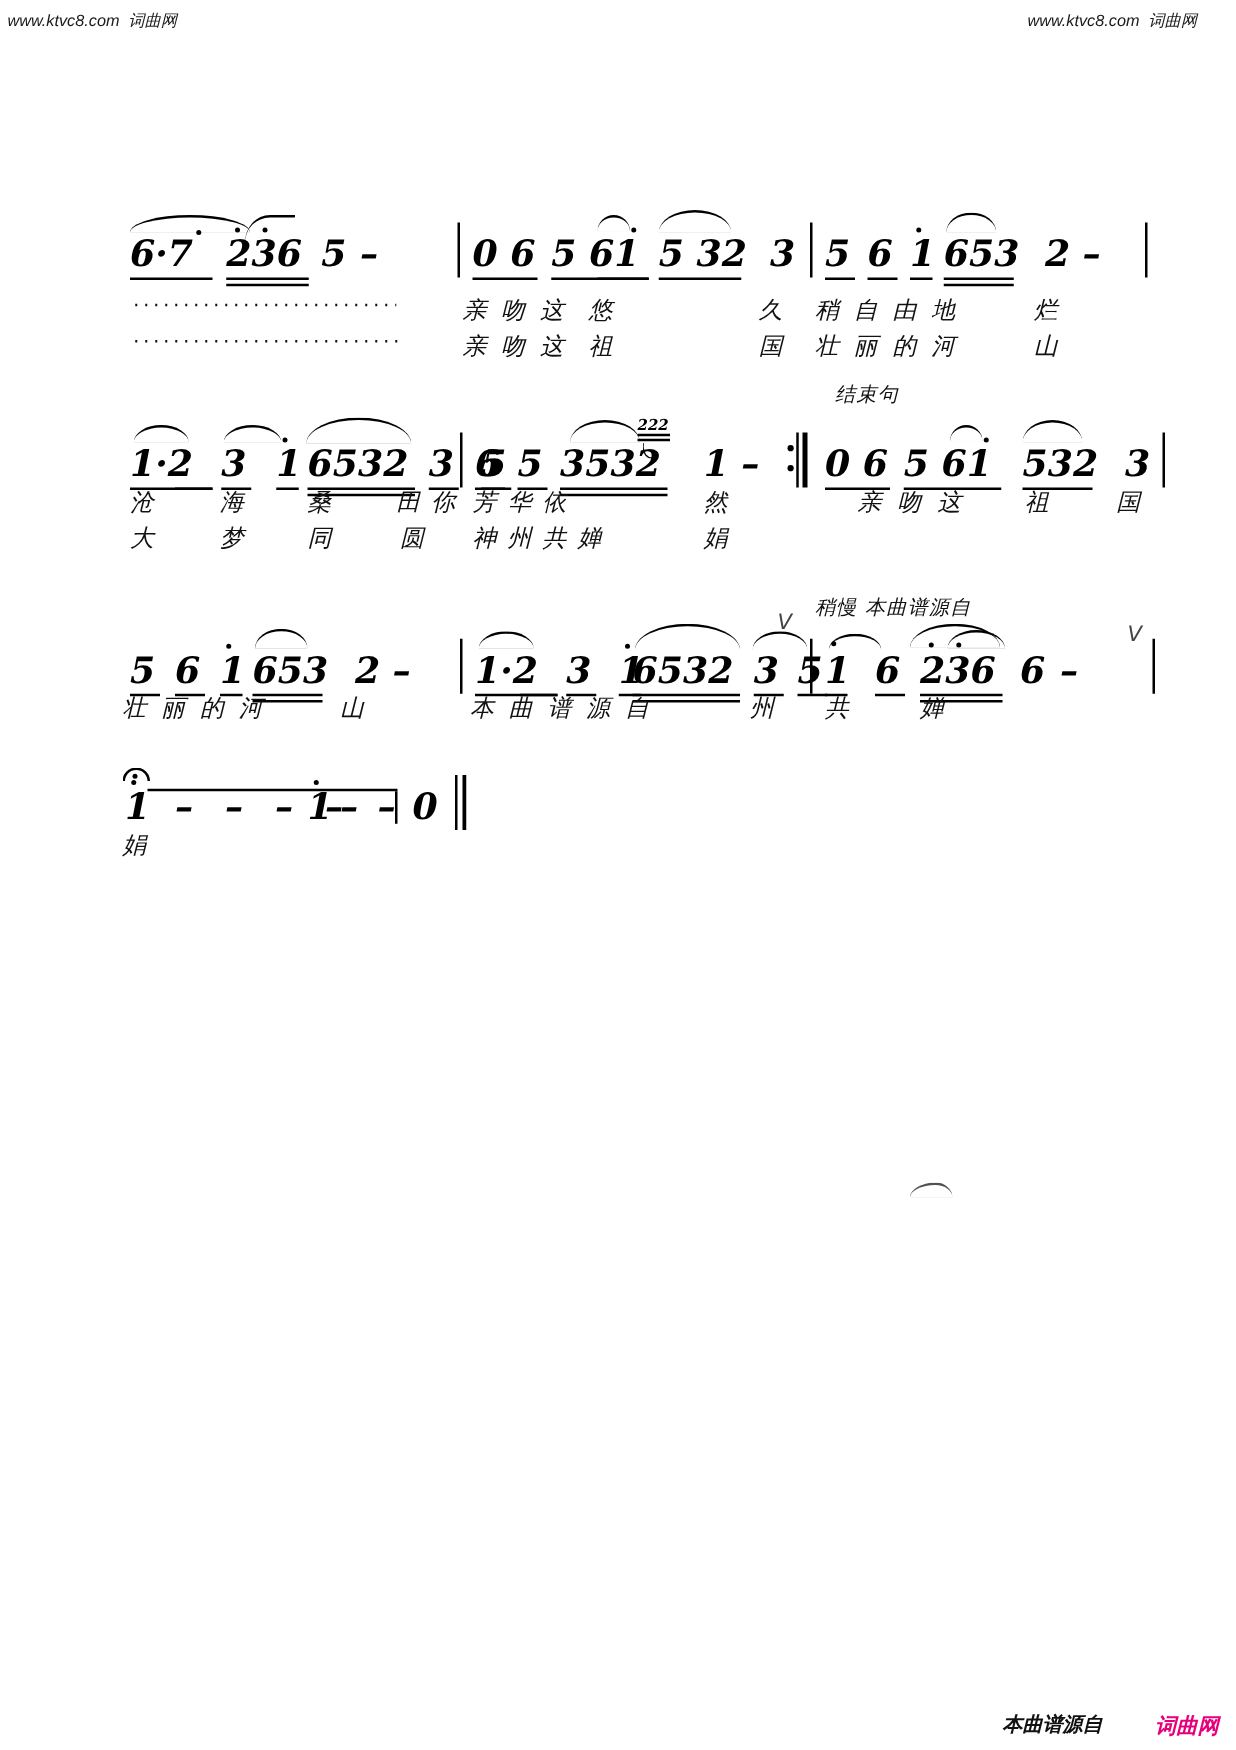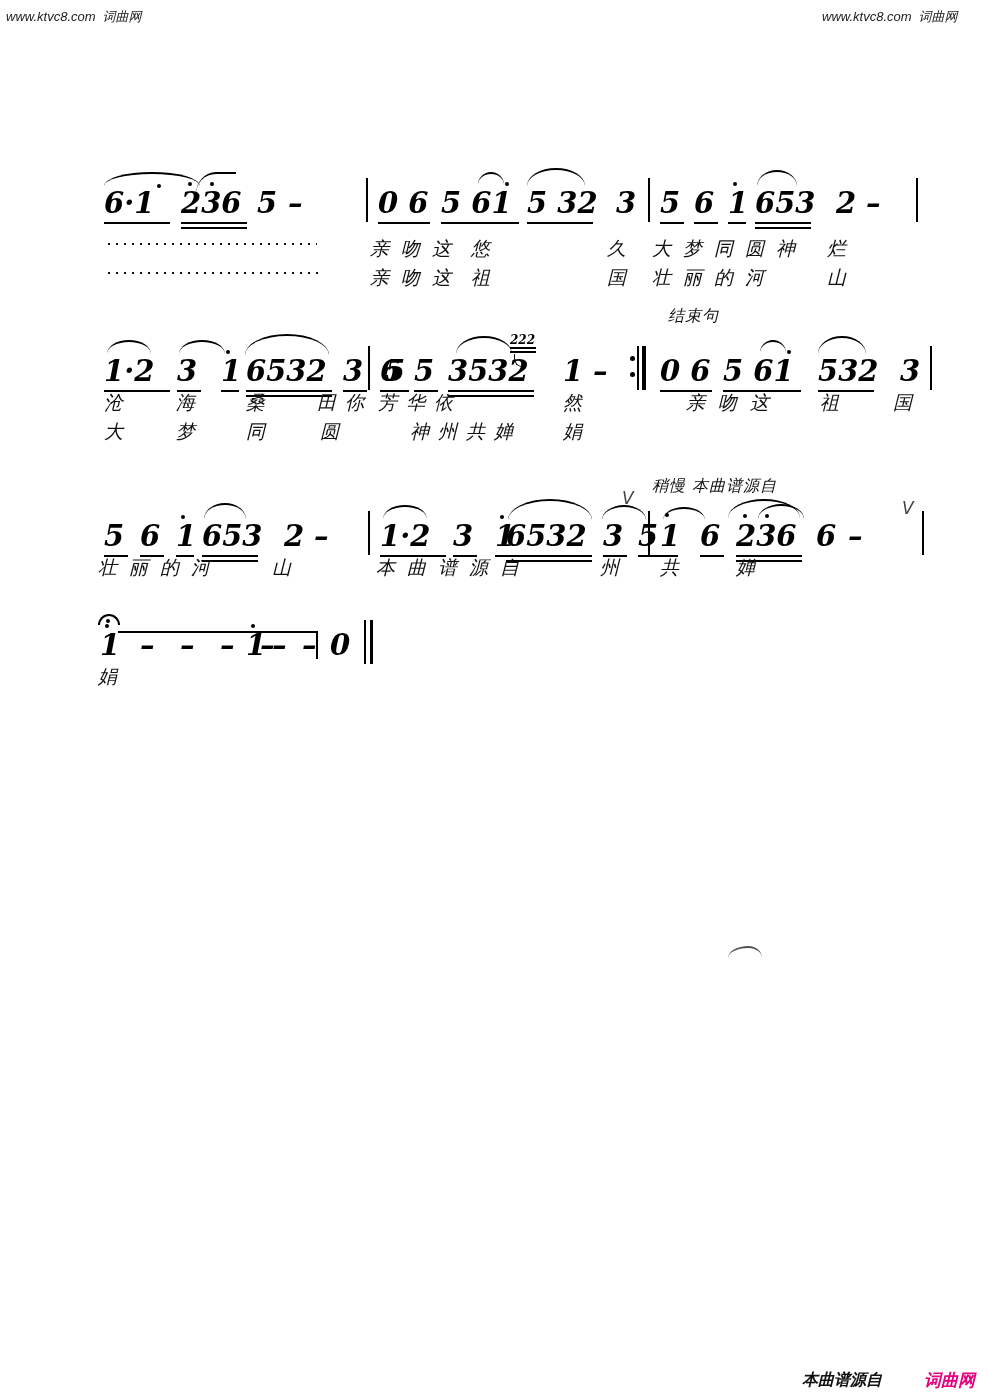--- a/index.html
+++ b/index.html
@@ -136,21 +136,21 @@
     <span>www.ktvc8.com</span><span class="zh">词曲网</span>
   </div>
 
   <div class="score">
 
     <div class="sysrow" style="top:0;height:120px;">
 
       <div class="slur" style="left:104px;top:172px;width:96px;height:12px;"></div>
       <div class="slur flat" style="left:196px;top:172px;width:40px;height:20px;border-radius:50% 0 0 0/100% 0 0 0;"></div>
 
-      <div class="abs n b1" style="left:104px;top:189px;width:66px;">6·1</div>
+      <div class="abs n b1" style="left:104px;top:189px;width:66px;">6·7</div>
       <div class="odot" style="left:157px;top:184px;"></div>
 
       <div class="abs n b2" style="left:181px;top:189px;width:66px;">236</div>
       <div class="odot" style="left:188px;top:182px;"></div>
       <div class="odot" style="left:210px;top:182px;"></div>
 
       <div class="abs n" style="left:257px;top:189px;">5</div>
       <div class="abs dash" style="left:288px;top:189px;">–</div>
 
       <div class="dotline" style="left:105px;top:243px;width:212px;"></div>
@@ -180,21 +180,21 @@
       <div class="abs n b2" style="left:755px;top:189px;width:56px;">653</div>
 
       <div class="abs n" style="left:836px;top:189px;">2</div>
       <div class="abs dash" style="left:866px;top:189px;">–</div>
 
       <div class="bar" style="left:916px;top:178px;height:44px;"></div>
 
       <div class="ly" style="left:370px;top:239px;letter-spacing:12px;">亲吻这</div>
       <div class="ly" style="left:471px;top:239px;">悠</div>
       <div class="ly" style="left:607px;top:239px;">久</div>
-      <div class="ly" style="left:652px;top:239px;letter-spacing:12px;">大梦同圆神</div>
+      <div class="ly" style="left:652px;top:239px;letter-spacing:12px;">稍自由地</div>
       <div class="ly" style="left:827px;top:239px;">烂</div>
 
       <div class="ly" style="left:370px;top:268px;letter-spacing:12px;">亲吻这</div>
       <div class="ly" style="left:471px;top:268px;">祖</div>
       <div class="ly" style="left:607px;top:268px;">国</div>
       <div class="ly" style="left:652px;top:268px;letter-spacing:12px;">壮丽的河</div>
       <div class="ly" style="left:827px;top:268px;">山</div>
     </div>
 
     <div class="sysrow">
@@ -259,21 +259,21 @@
       <div class="ly" style="left:378px;top:393px;letter-spacing:9px;">芳华依</div>
       <div class="ly" style="left:563px;top:393px;">然</div>
       <div class="ly" style="left:686px;top:393px;letter-spacing:13px;">亲吻这</div>
       <div class="ly" style="left:820px;top:393px;">祖</div>
       <div class="ly" style="left:893px;top:393px;">国</div>
 
       <div class="ly" style="left:104px;top:422px;">大</div>
       <div class="ly" style="left:176px;top:422px;">梦</div>
       <div class="ly" style="left:246px;top:422px;">同</div>
       <div class="ly" style="left:320px;top:422px;">圆</div>
-      <div class="ly" style="left:378px;top:422px;letter-spacing:9px;margin-left:32px;">神州共婵</div>
+      <div class="ly" style="left:378px;top:422px;letter-spacing:9px;">神州共婵</div>
       <div class="ly" style="left:563px;top:422px;">娟</div>
     </div>
 
     <div class="sysrow">
 
       <div class="mark" style="left:652px;top:478px;letter-spacing:1px;">稍慢 本曲谱源自</div>
 
       <div class="abs n b1" style="left:104px;top:522px;width:24px;">5</div>
       <div class="abs n b1" style="left:140px;top:522px;width:24px;">6</div>
       <div class="abs n b1" style="left:176px;top:522px;width:18px;">1</div>

